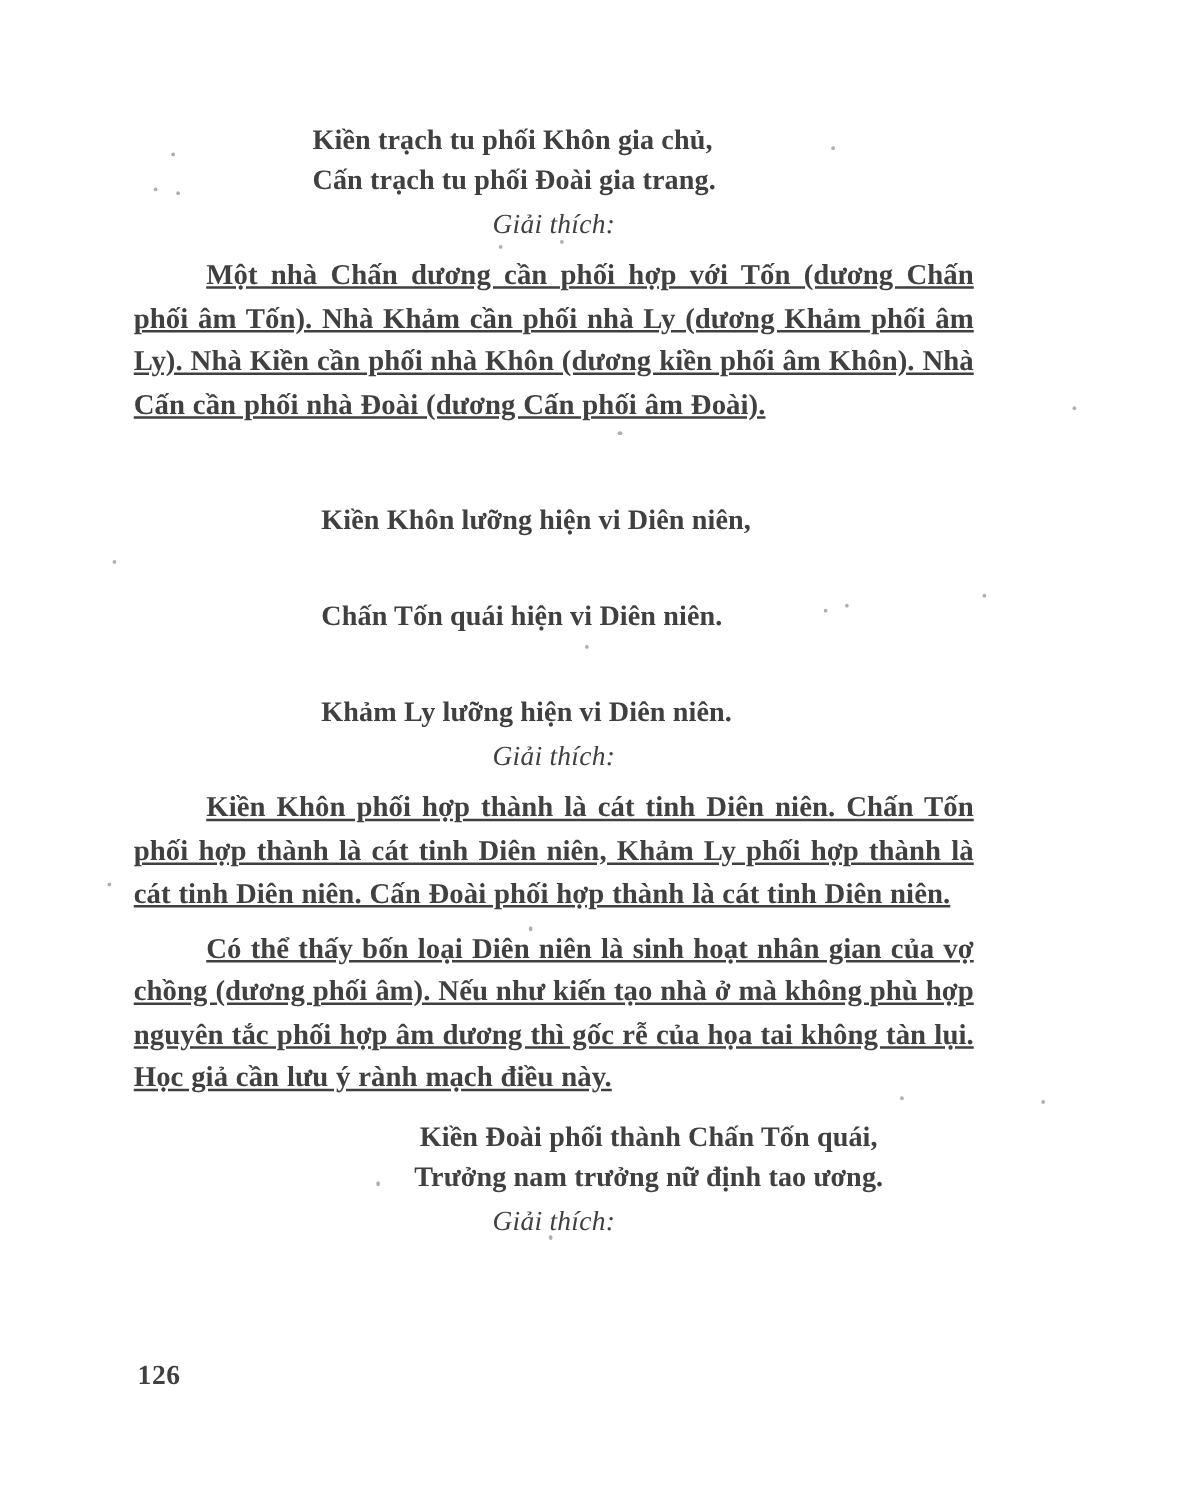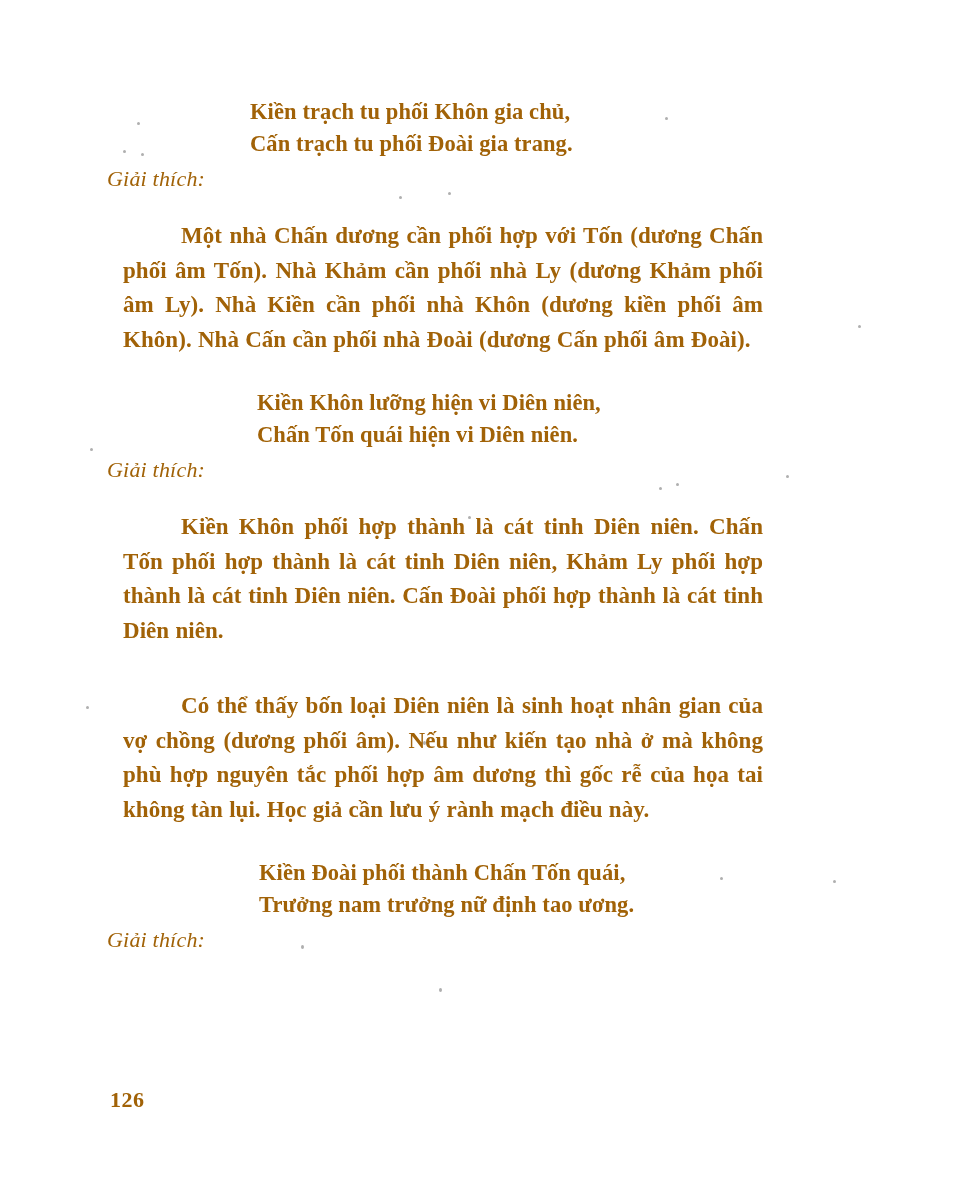--- a/index.html
+++ b/index.html
@@ -8,21 +8,21 @@
     background: #ffffff;
   }
   .page {
     position: relative;
     width: 954px;
     height: 1200px;
     background: #ffffff;
     margin: 0 auto;
     overflow: hidden;
     font-family: "Liberation Serif", "DejaVu Serif", serif;
-    color: #a16207;
+    color: #404040;
   }
 
   
   .content {
     position: absolute;
     left: 107px;
     top: 96px;
     width: 672px;
   }
 
@@ -33,43 +33,45 @@
     list-style: none;
   }
   .verse .line {
     font-size: 22.5px;
     line-height: 32px;
     font-weight: 700;
     letter-spacing: 0.1px;
     white-space: nowrap;
   }
   .verse.indent-a .line { padding-left: 143px; }
-  .verse.indent-b .line { padding-left: 150px; }
-  .verse.indent-c .line { padding-left: 152px; }
+  .verse.indent-b .line { padding-left: 150px; margin-top: 45px; }
+  .verse.indent-c .line { padding-left: 152px; text-align: center; }
 
   
   .label {
     font-size: 22px;
     line-height: 30px;
     font-style: italic;
     font-weight: 400;
     letter-spacing: 0.2px;
+    text-align: center;
   }
 
   
   .para {
     font-size: 23px;
     line-height: 34.5px;
     font-weight: 700;
     text-align: justify;
     text-justify: inter-word;
     text-indent: 58px;
-    margin: 16px;
+    margin: 0;
     letter-spacing: 0.05px;
     word-spacing: 0.4px;
+    text-decoration: underline;
   }
 
   .gap-xs { height: 4px; }
   .gap-s  { height: 9px; }
   .gap-m  { height: 14px; }
 
   
   .folio {
     position: absolute;
     left: 110px;
@@ -125,20 +127,21 @@
 
     <div class="gap-s"></div>
 
     <p class="para">Một nhà Chấn dương cần phối hợp với Tốn (dương Chấn phối âm Tốn). Nhà Khảm cần phối nhà Ly (dương Khảm phối âm Ly). Nhà Kiền cần phối nhà Khôn (dương kiền phối âm Khôn). Nhà Cấn cần phối nhà Đoài (dương Cấn phối âm Đoài).</p>
 
     <div class="gap-m"></div>
 
     <div class="verse indent-b">
       <div class="line">Kiền Khôn lưỡng hiện vi Diên niên,</div>
       <div class="line">Chấn Tốn quái hiện vi Diên niên.</div>
+      <div class="line">Khảm Ly lưỡng hiện vi Diên niên.</div>
     </div>
 
     <div class="gap-xs"></div>
 
     <div class="label">Giải thích:</div>
 
     <div class="gap-s"></div>
 
     <p class="para">Kiền Khôn phối hợp thành là cát tinh Diên niên. Chấn Tốn phối hợp thành là cát tinh Diên niên, Khảm Ly phối hợp thành là cát tinh Diên niên. Cấn Đoài phối hợp thành là cát tinh Diên niên.</p>
 

